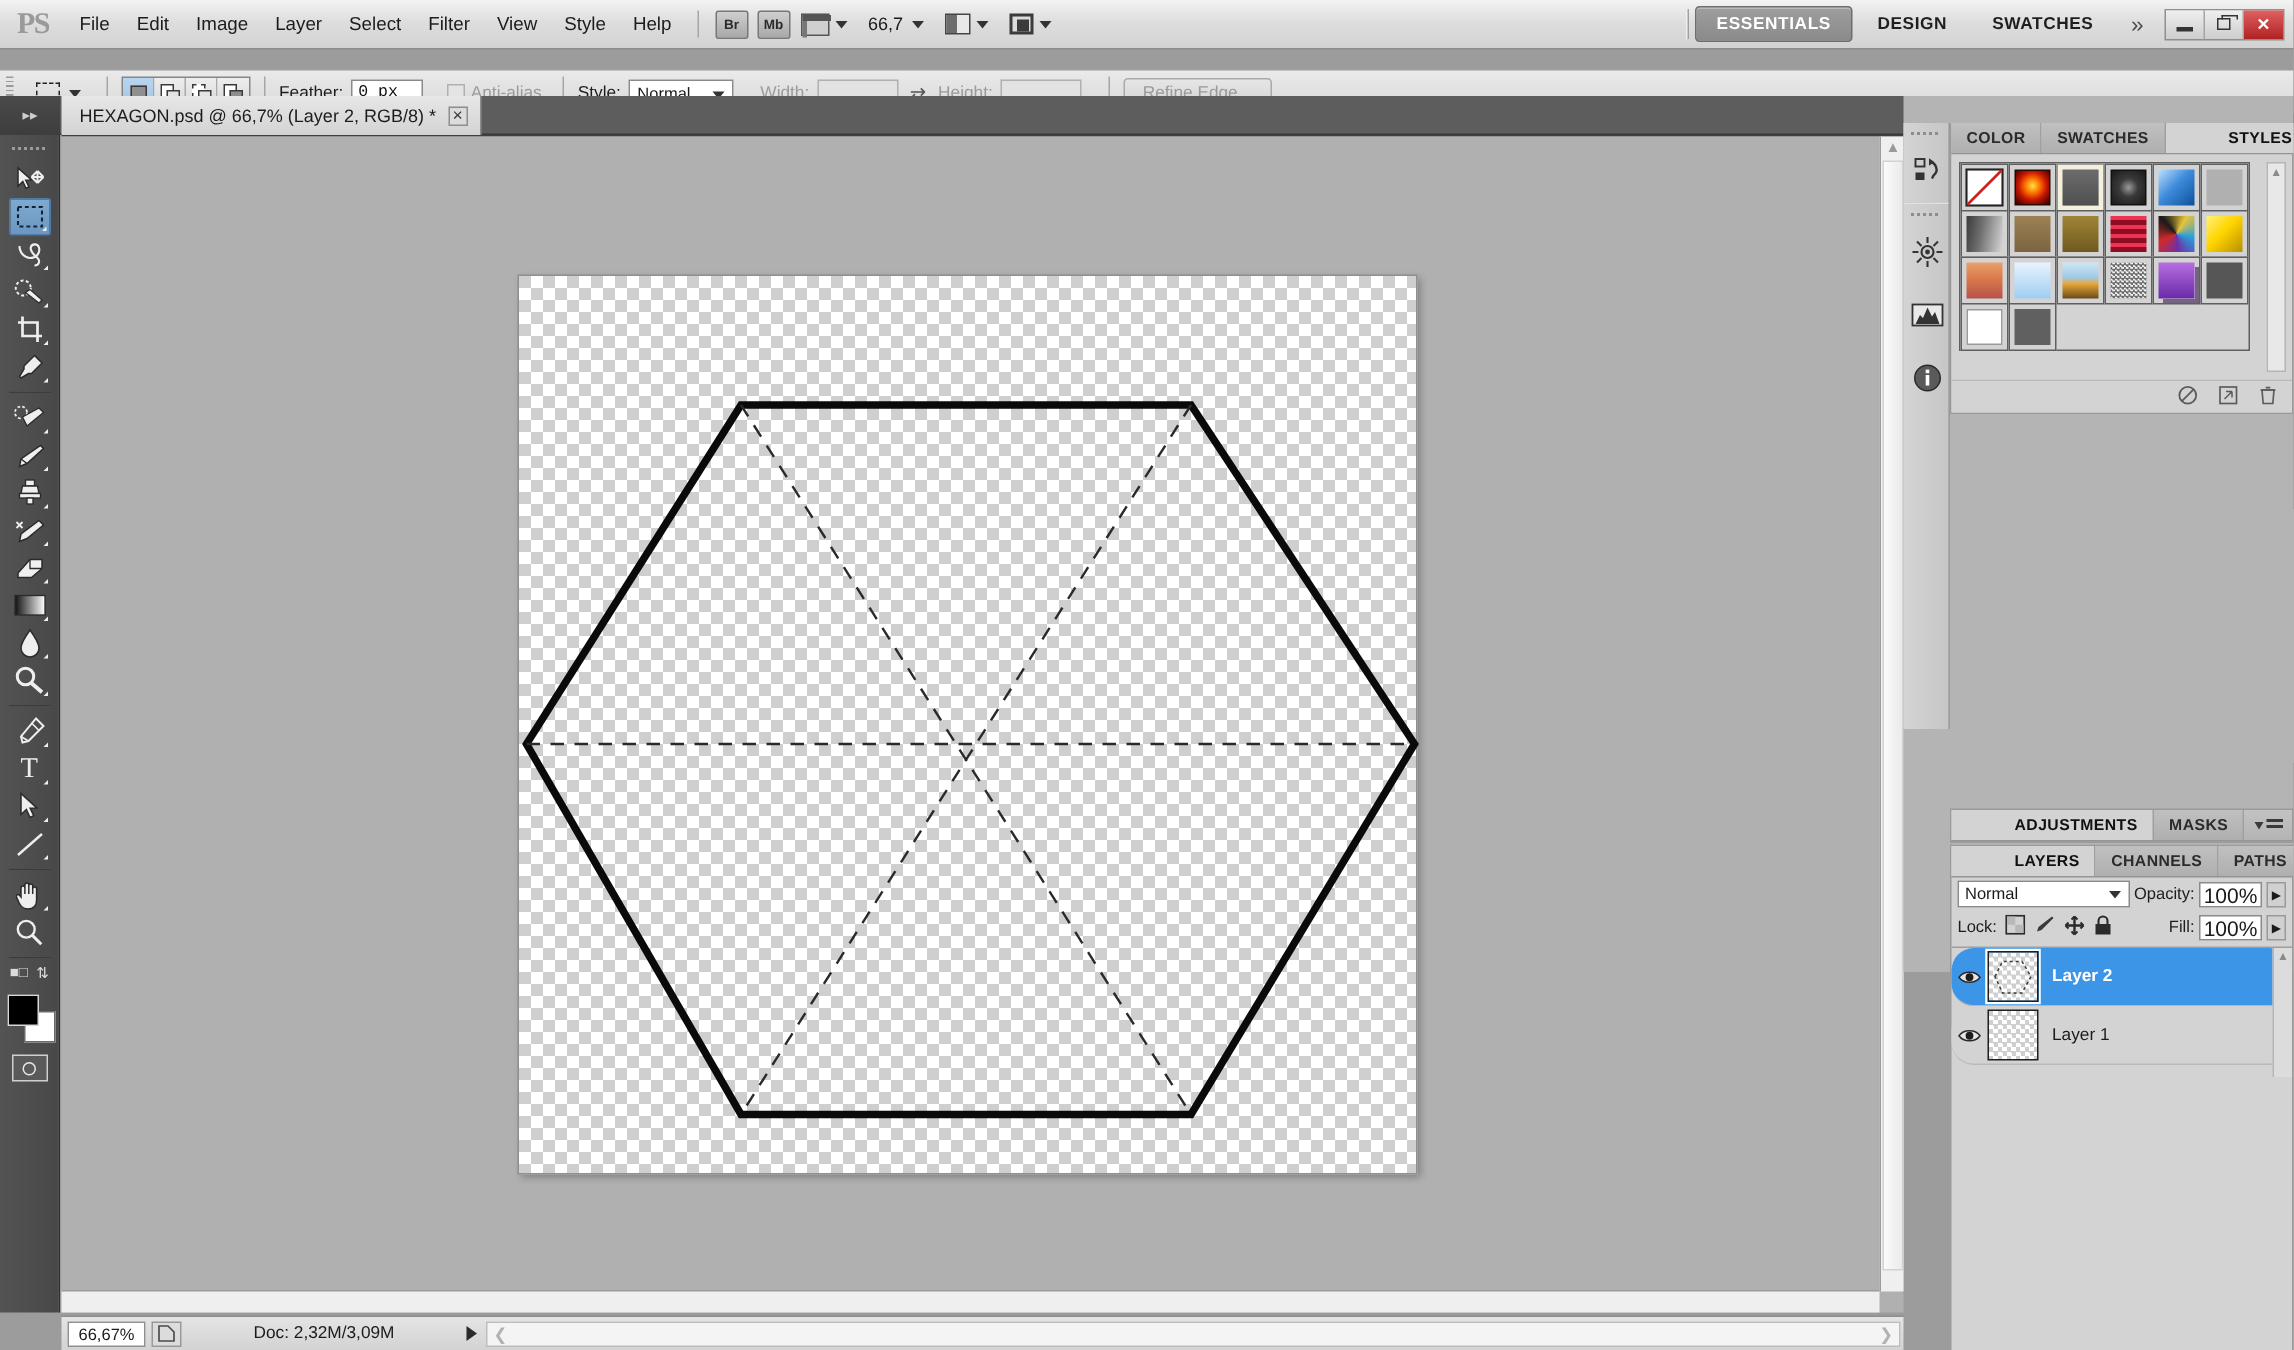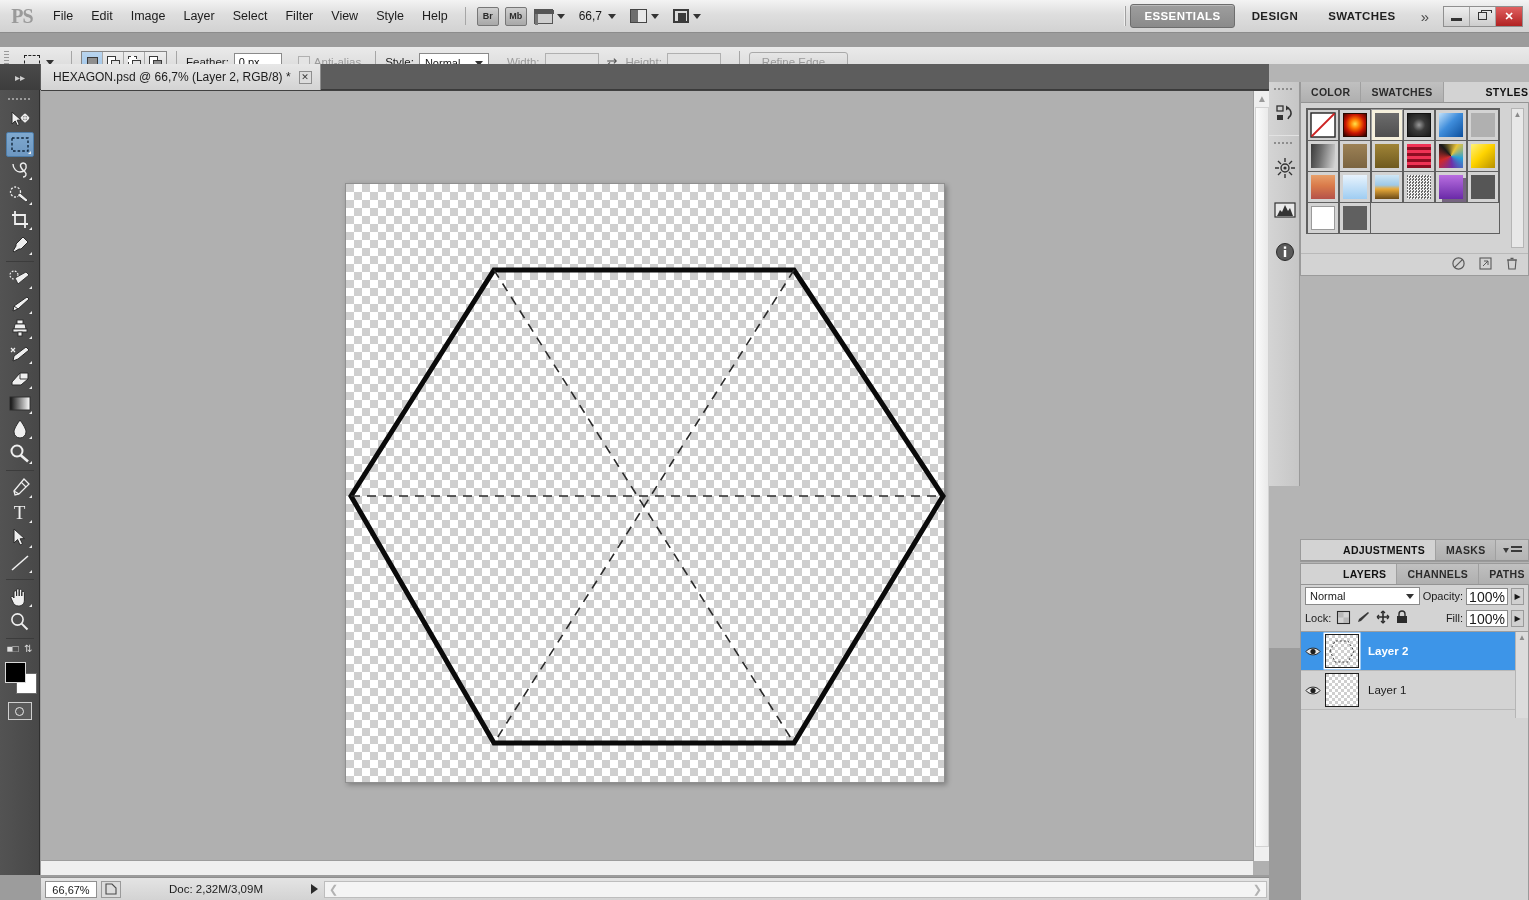--- a/index.html
+++ b/index.html
@@ -267,21 +267,21 @@
     border-left:4px solid transparent;border-right:4px solid transparent;border-top:5px solid #333;}
   .lbl{ font-size:11px; color:#1c1c1c;}
   .numbox{ width:42px;height:17px;background:#fff;border:1px solid #8a8a8a;
      font-size:14px;text-align:center;line-height:16px;}
   .stepper{ width:13px;height:17px;border:1px solid #9a9a9a;background:#d0d0d0;
      display:flex;align-items:center;justify-content:center;font-size:8px;}
   .lockrow{ display:flex; align-items:center; height:22px; padding:0 4px; gap:6px;}
 
   .layerlist{ position:relative; margin-top:2px; border-top:1px solid #9e9e9e;}
   .layerrow{ display:flex; align-items:center; height:39px; border-bottom:1px solid #b9b9b9;
-     background:#d3d3d3;}
+     background:#d3d3d3;border-radius:15px;}
   .layerrow.sel{ background:#3d95e8; }
   .eye{ width:24px; display:flex; align-items:center; justify-content:center; }
   .thumb{ width:34px;height:34px; background:
       repeating-conic-gradient(#ffffff 0% 25%, #cfcfcf 0% 50%) 0 0/6px 6px;
       border:1.5px solid #1f1f1f; position:relative;}
   .thumb.active{ box-shadow:0 0 0 1.5px #fff;}
   .layername{ margin-left:9px; font-size:11.5px; color:#1b1b1b;}
   .layerrow.sel .layername{ color:#fff; font-weight:bold;}
   .layers-sbv{ position:absolute; right:0; top:0; width:13px; height:86px;
      background:#dcdcdc; border-left:1px solid #b5b5b5;}
@@ -366,21 +366,21 @@
         </div>
       <div class="selbtn">
           <div class="sq2">
             <i></i>
             <i style="background:#8f8f8f;"></i>
           </div>
         </div>
     </div>
     <div class="ob-sep"></div>
     <div class="ob-label">Feather:</div>
-    <input class="ob-input" style="width: 48px;" value="0 px">
+    <input class="ob-input" style="width: 48px; font-family: Liberation Mono, monospace;" value="0 px">
     <div style="display:flex;align-items:center;margin-left:16px;">
       <div class="chk"></div>
       <div class="ob-label dim">Anti-alias</div>
     </div>
     <div class="ob-sep"></div>
     <div class="ob-label">Style:</div>
     <div class="ob-select">
       <span>Normal</span>
       <span class="ar"></span>
     </div>

